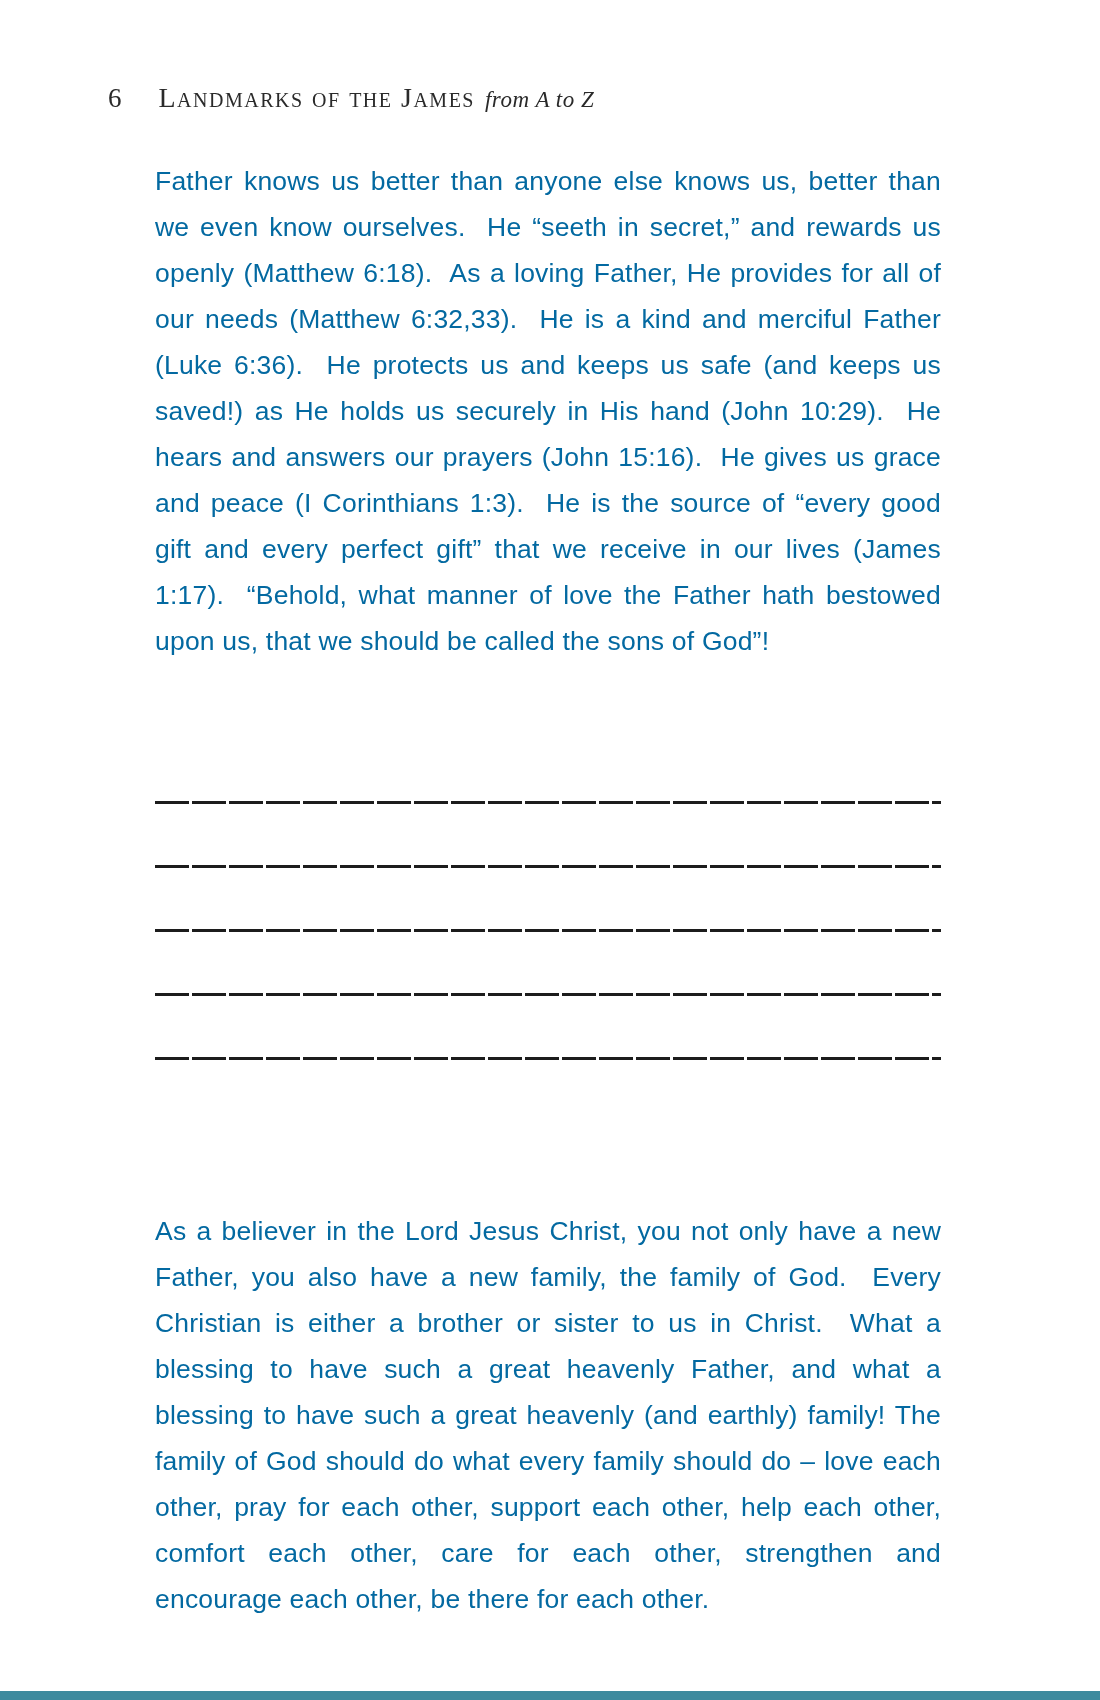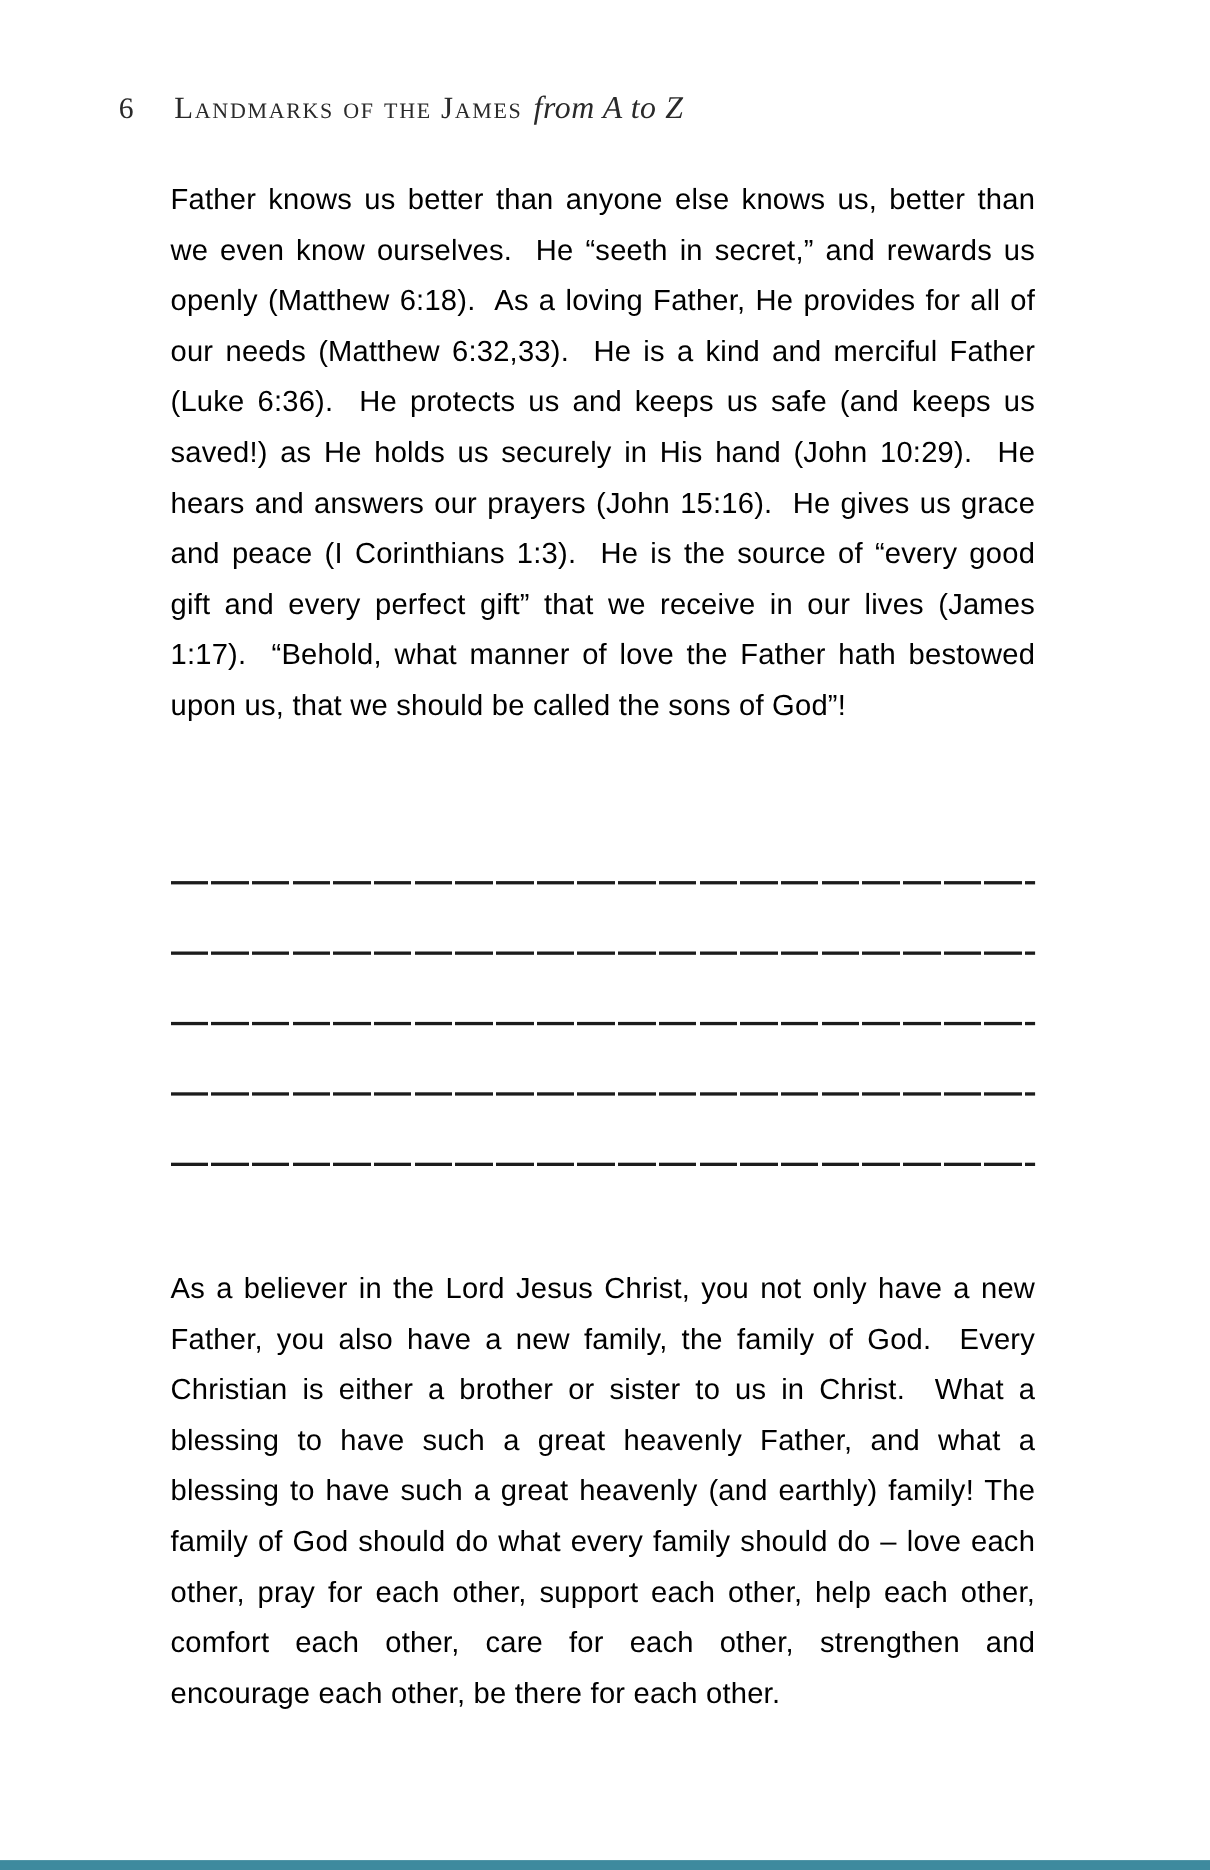--- a/index.html
+++ b/index.html
@@ -26,40 +26,40 @@
   .page-number {
     font-size: 27px;
     letter-spacing: 1px;
   }
   .header-title {
     font-size: 28px;
     font-variant: small-caps;
     letter-spacing: 1.5px;
   }
   .header-suffix {
-    font-size: 29px;
+    font-size: 23px;
     font-style: italic;
     font-variant: normal;
     letter-spacing: 0.5px;
     margin-left: 10px;
     font-family: Liberation Serif, serif;
   }
   .body-para {
     position: absolute;
     left: 155px;
     width: 786px;
     font-size: 26.5px;
     line-height: 46px;
     letter-spacing: 0.2px;
     text-align: justify;
     white-space: pre-wrap;
-    color: #000000;
+    color: #0369a1;
   }
   .para-1 { top: 158px; }
-  .para-2 { top: 1148px; }
+  .para-2 { top: 1208px; }
   .answer-lines {
     position: absolute;
     top: 801px;
     left: 155px;
     width: 786px;
   }
   .answer-line {
     height: 3px;
     margin-bottom: 61px;
     background: repeating-linear-gradient(

